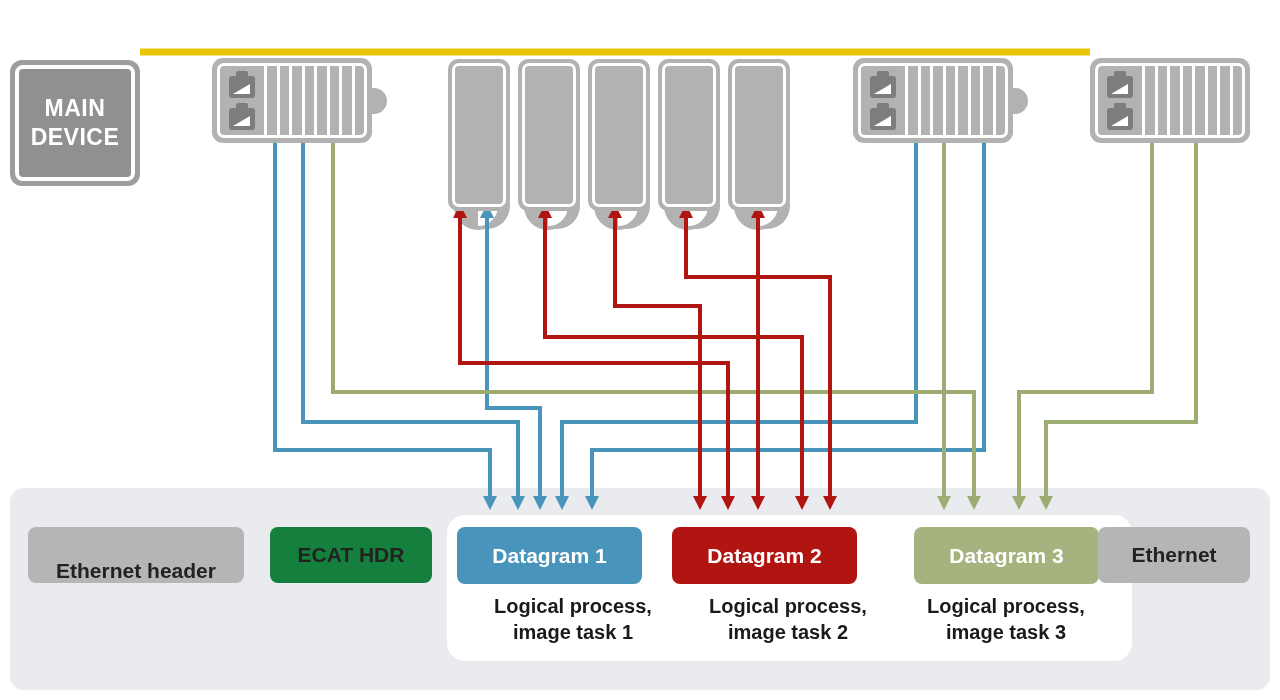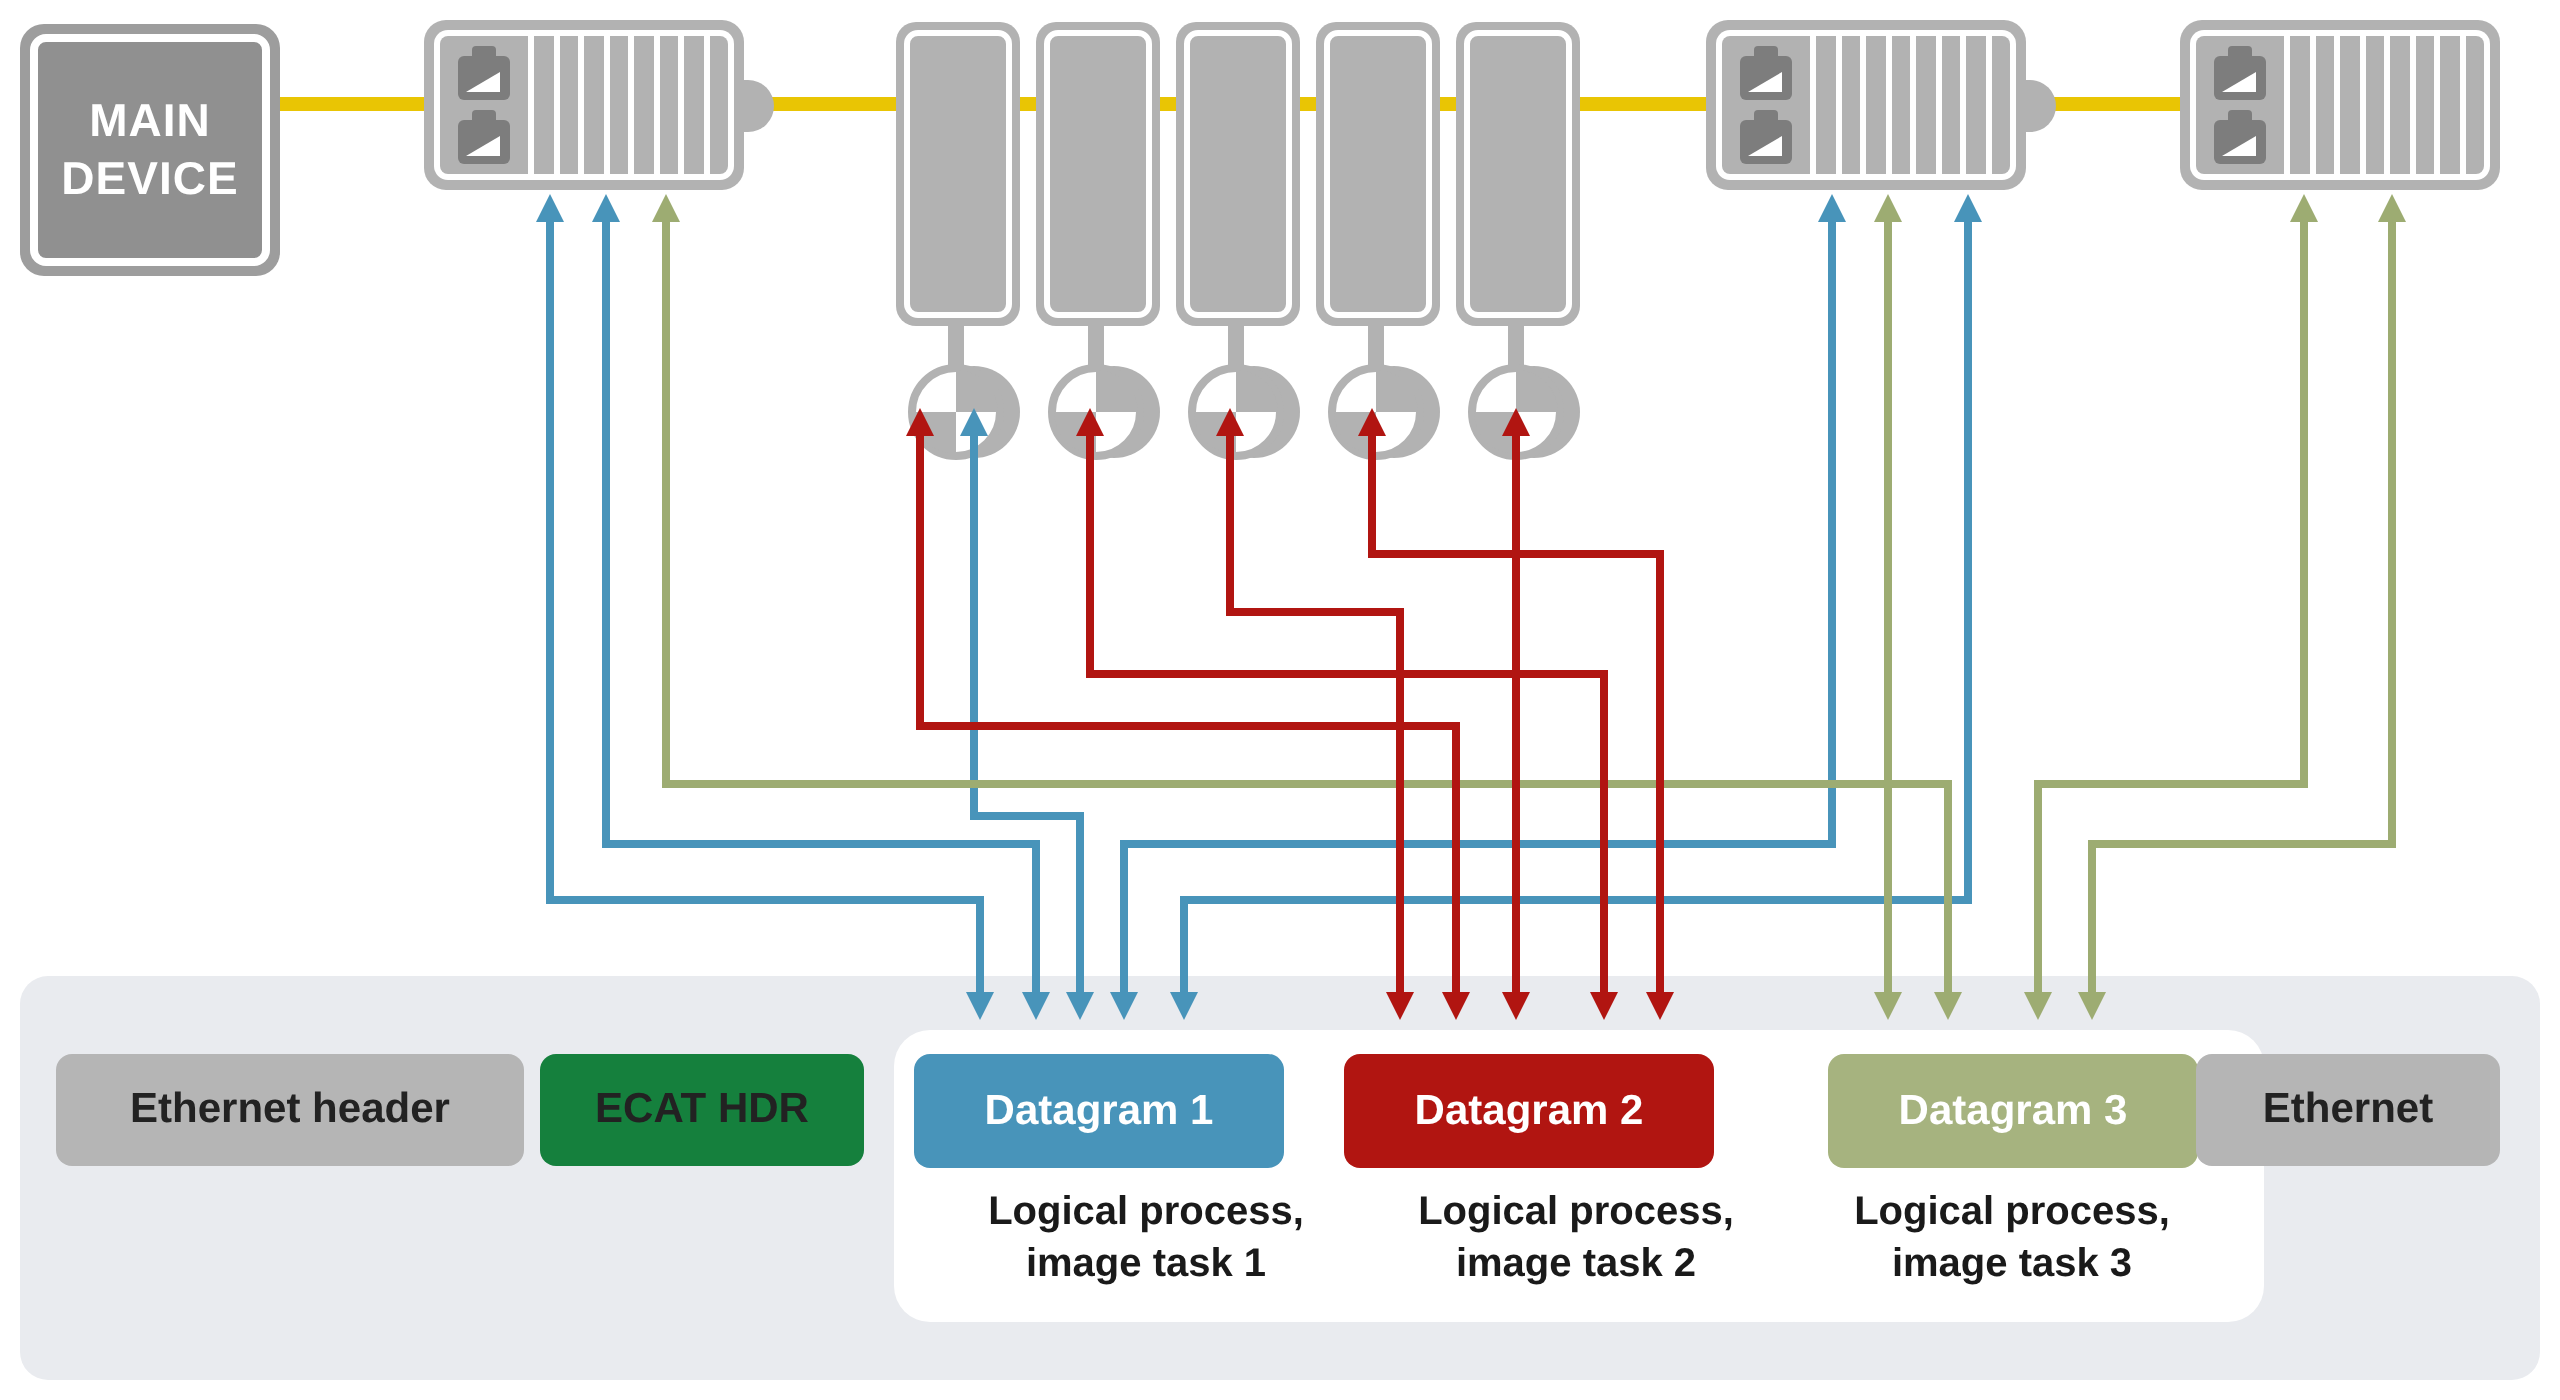--- a/index.html
+++ b/index.html
@@ -3,21 +3,21 @@
 <meta charset="utf-8">
 <style>
   html,body{margin:0;padding:0;background:#ffffff;}
   .stage{
     position:relative;width:1280px;height:700px;background:#ffffff;overflow:hidden;
     font-family:"Liberation Sans","DejaVu Sans",sans-serif;
   }
   
   .frame-layer{position:absolute;inset:0;z-index:1;}
   .wire-layer{position:absolute;inset:0;z-index:2;}
-  .device-layer{position:absolute;inset:0;z-index:3;pointer-events:none;}
+  .device-layer{position:absolute;inset:0;z-index:3;pointer-events:none;margin-top:48px;}
 
   
   .main-device{
     position:absolute;left:10px;top:12px;width:130px;height:126px;
     background:#9d9d9d;border-radius:12px;padding:5px;box-sizing:border-box;
   }
   .main-device-inner{
     width:100%;height:100%;box-sizing:border-box;background:#909090;
     border:4px solid #ffffff;border-radius:8px;
     display:flex;align-items:center;justify-content:center;text-align:center;
@@ -88,21 +88,21 @@
     font-weight:bold;font-size:20px;line-height:1.3;color:#1a1a1a;
   }
 </style>
 </head>
 <body>
 
 <div class="stage">
 
   <div class="frame-layer">
     <div class="frame">
-      <div class="plain-box box-gray" style="left:18px;width:234px;">
+      <div class="plain-box box-gray" style="left:18px;width:216px;align-items:flex-end;">
         <span>Ethernet header</span>
       </div>
       <div class="plain-box" style="left: 260px; width: 162px; background: #15803d;">
         <span>ECAT HDR</span>
       </div>
 
       <div class="container" style="left:437px;">
         <div class="dgram" style="background: rgb(72, 148, 186);">
           <span>Datagram 1</span>
         </div>

